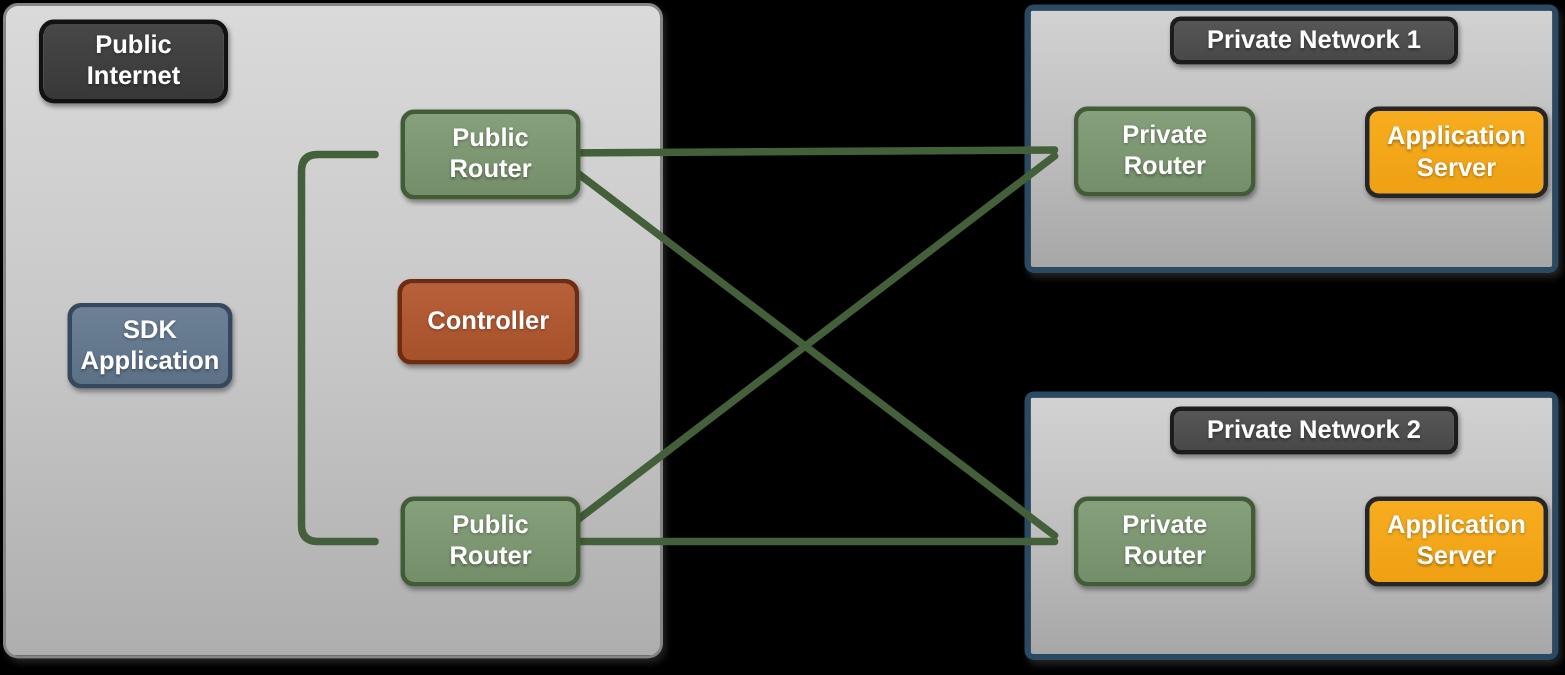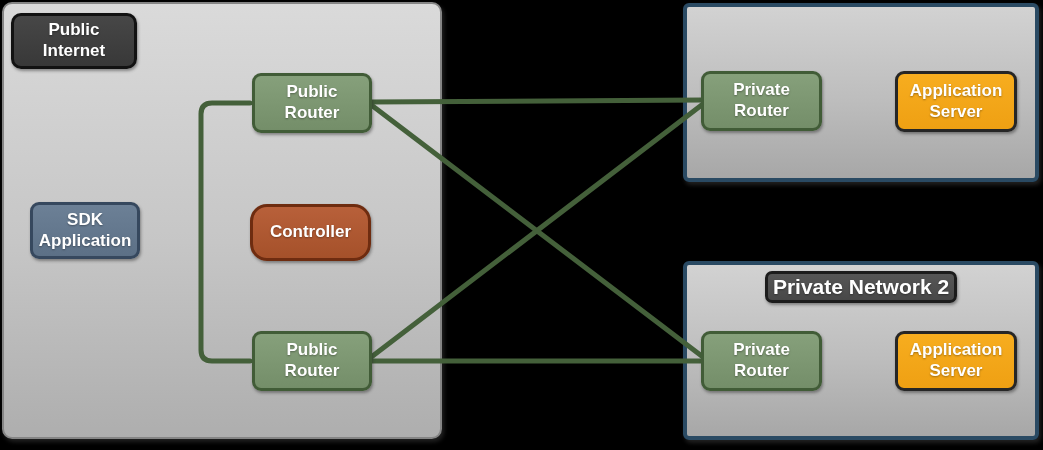--- a/index.html
+++ b/index.html
@@ -39,20 +39,21 @@
 
   
   .node {
     position: absolute; z-index: 3;
     display: flex; align-items: center; justify-content: center;
     text-align: center; white-space: pre-line;
     color: #fff; font-weight: bold; font-size: 17px; line-height: 1.22;
     border-radius: 9px; border: 3px solid;
     box-shadow: 1px 2px 3px rgba(40,40,40,0.45);
     text-shadow: 0 1px 2px rgba(0,0,0,0.35);
+    margin-left: 15px;
   }
   .node.dark-label {
     background: linear-gradient(180deg, #474747, #383838);
     border-color: #121212; border-radius: 10px;
   }
   .node.net-label {
     background: linear-gradient(180deg, #565656, #484848);
     border-color: #1c1c1c; border-radius: 7px; border-width: 3px;
   }
   .node.green {
@@ -67,27 +68,27 @@
     background: linear-gradient(180deg, #b8603a, #a5512a);
     border-color: #6e2c10;
   }
   .node.orange {
     background: linear-gradient(180deg, #f7ad1f, #efa013);
     border-color: #262626;
   }
   
   .n-pub-internet { left: 11px;  top: 13px;  width: 126px; height: 56px; }
   .n-sdk          { left: 30px;  top: 202px; width: 110px; height: 57px; }
-  .n-controller   { left: 250px; top: 204px; width: 121px; height: 57px; border-radius: 17px; }
+  .n-controller   { left: 250px; top: 186px; width: 121px; height: 57px; }
   .n-router-top   { left: 252px; top: 73px;  width: 120px; height: 60px; }
   .n-router-bot   { left: 252px; top: 331px; width: 120px; height: 60px; }
   .n-pn1-label    { left: 765px; top: 11px;  width: 192px; height: 32px; font-size: 17px; }
   .n-pr1          { left: 701px; top: 71px;  width: 121px; height: 60px; }
   .n-as1          { left: 895px; top: 71px;  width: 122px; height: 61px; }
-  .n-pn2-label    { left: 765px; top: 271px; width: 192px; height: 32px; font-size: 21px; text-align: center; }
+  .n-pn2-label    { left: 765px; top: 271px; width: 192px; height: 32px; font-size: 17px; text-align: center; }
   .n-pr2          { left: 701px; top: 331px; width: 121px; height: 60px; }
   .n-as2          { left: 895px; top: 331px; width: 122px; height: 60px; }
 </style>
 </head>
 <body>
 
 <div class="canvas">
 
   <div class="container public-internet"></div>
 
@@ -105,20 +106,21 @@
   <div class="node dark-label n-pub-internet">Public
 Internet</div>
   <div class="node slate n-sdk">SDK
 Application</div>
   <div class="node rust n-controller">Controller</div>
   <div class="node green n-router-top">Public
 Router</div>
   <div class="node green n-router-bot">Public
 Router</div>
 
+  <div class="node net-label n-pn1-label">Private Network 1</div>
   <div class="node green n-pr1">Private
 Router</div>
   <div class="node orange n-as1">Application
 Server</div>
 
   <div class="node net-label n-pn2-label">Private Network 2</div>
   <div class="node green n-pr2">Private
 Router</div>
   <div class="node orange n-as2">Application
 Server</div>

